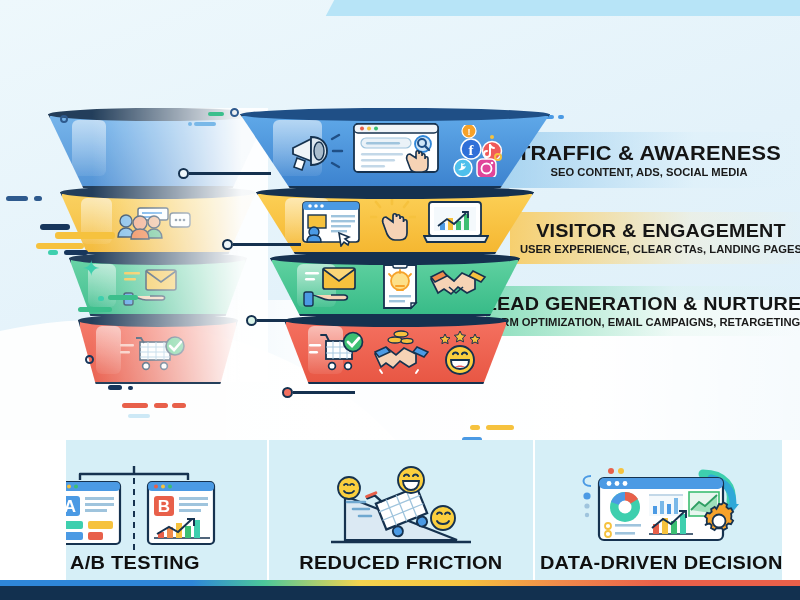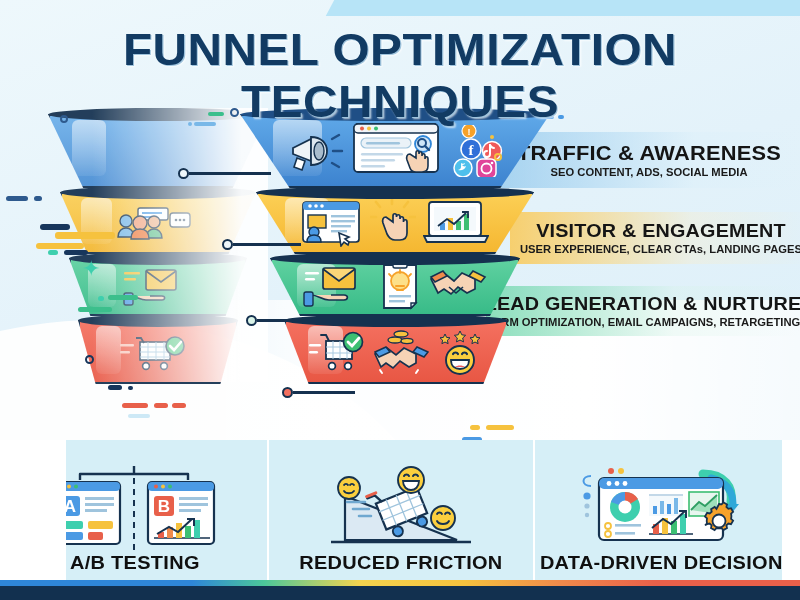--- a/index.html
+++ b/index.html
@@ -184,23 +184,20 @@
   <div class="dash" style="left:208px;top:112px;width:16px;height:4px;background:#3cbf8c;"></div>
   <div class="ring" style="left:230px;top:108px;width:9px;height:9px;border:2.5px solid #2e5a8e;"></div>
   <div class="dash" style="left:194px;top:122px;width:22px;height:4px;background:#79b8e8;"></div>
   <div class="dash" style="left:188px;top:122px;width:4px;height:4px;background:#79b8e8;"></div>
   <div class="dash" style="left:470px;top:425px;width:10px;height:5px;background:#f6c23e;"></div>
   <div class="dash" style="left:486px;top:425px;width:28px;height:5px;background:#f6c23e;"></div>
   <div class="dash" style="left:462px;top:437px;width:20px;height:5px;background:#4b9ae4;"></div>
   <div class="dash" style="left:540px;top:115px;width:14px;height:4px;background:#4b9ae4;"></div>
   <div class="dash" style="left:558px;top:115px;width:6px;height:4px;background:#4b9ae4;"></div>
 
-  <div class="title-wrap">
-    <div class="title">FUNNEL OPTIMIZATION TECHNIQUES</div>
-  </div>
 
   <div class="ghost">
     <div class="stage g1">
       <div class="rim"></div>
       <div class="bowl">
           <div class="gloss"></div>
         </div>
     </div>
     <div class="stage g2">
       <div class="rim"></div>

